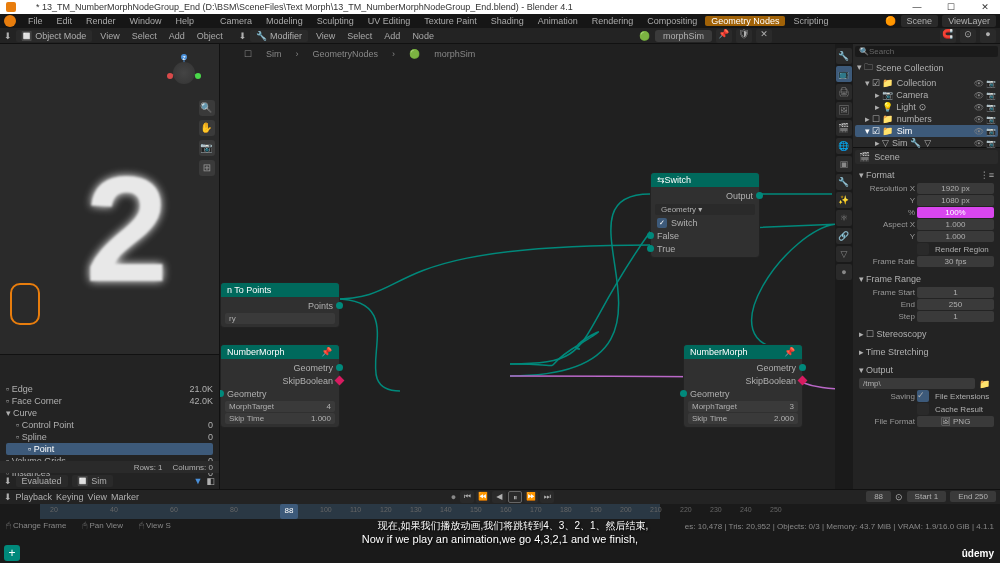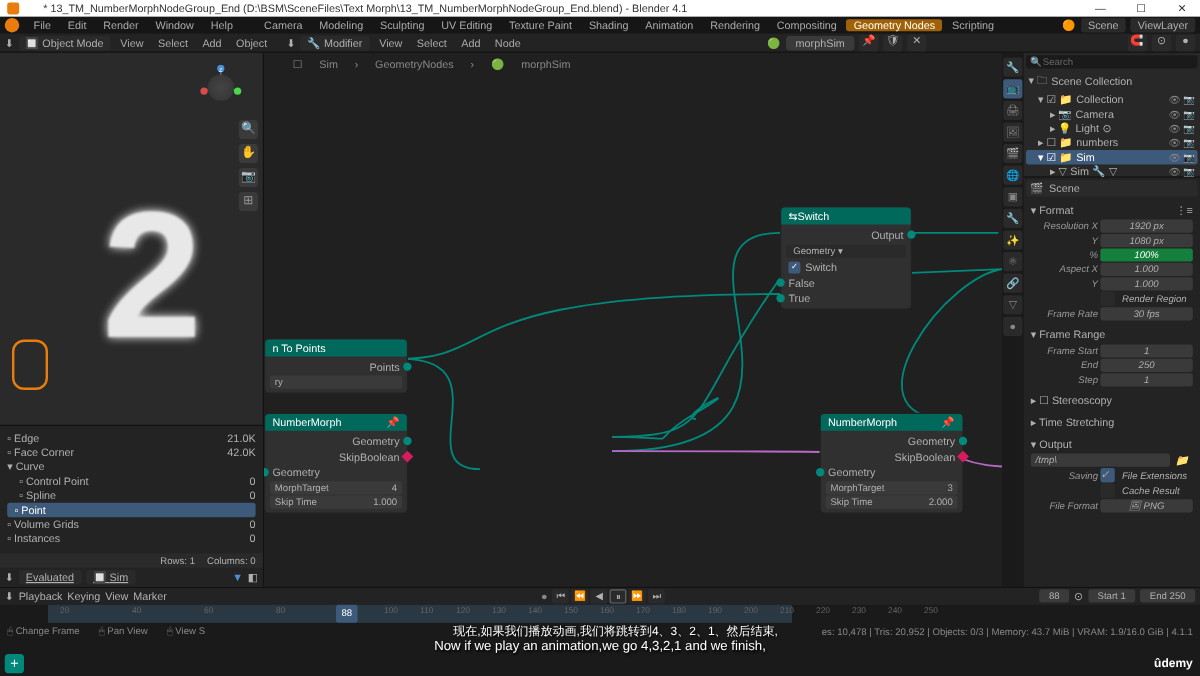--- a/index.html
+++ b/index.html
@@ -22,23 +22,23 @@
 .toolbar .pill { background: #3a3a3a; padding: 1px 8px; border-radius: 3px; }
 .mainarea { display: flex; height: 445px; }
 .viewport { width: 220px; background: #2a2a2a; position: relative; border-right: 1px solid #111; }
 .viewport .gizmo { position: absolute; top: 10px; right: 16px; width: 38px; height: 38px; }
 .viewport .gizmo::before { content: ""; position: absolute; inset: 8px; border-radius: 50%; background: radial-gradient(#444,#333); }
 .viewport .widgetcol { position: absolute; top: 56px; right: 4px; display: flex; flex-direction: column; gap: 4px; }
 .viewport .widgetcol div { width: 16px; height: 16px; background: #3a3a3a; border-radius: 3px; font-size: 10px; text-align: center; line-height: 16px; color: #999; }
 .viewport .preview { position: absolute; top: 110px; left: 85px; font-size: 150px; font-weight: bold; color: #e8e8e8; text-shadow: 0 0 8px #fff; filter: blur(1px); line-height: 1; }
 .viewport .mouseicon { position: absolute; bottom: 164px; left: 10px; width: 30px; height: 42px; border: 2px solid #e87d0d; border-radius: 10px; }
 .viewport .bottombar { position: absolute; bottom: 0; left: 0; right: 0; height: 16px; background: #232323; display: flex; align-items: center; padding: 0 4px; gap: 4px; font-size: 9px; }
-.viewport .bottombar .dropdown { background: #2a2a2a; padding: 1px 6px; border-radius: 2px; text-decoration: underline; }
+.viewport .bottombar .dropdown { background: #2a2a2a; padding: 1px 6px; border-radius: 2px; }
 .spreadsheet { position: absolute; bottom: 16px; left: 0; right: 0; top: 310px; background: #232323; border-top: 1px solid #111; font-size: 9px; padding: 2px; }
-.spreadsheet .tree { padding: 2px 4px; }
+.spreadsheet .tree { padding: 2px 4px; margin-top: 24px; }
 .spreadsheet .row { display: flex; padding: 1px 0; gap: 18px; }
 .spreadsheet .row.selected { background: #3d5a7a; color: #fff; border-radius: 2px; padding-left: 2px; }
 .spreadsheet .row .label { flex: 1; }
 .spreadsheet .statbar { position: absolute; bottom: 0; left: 0; right: 0; height: 12px; background: #2a2a2a; display: flex; justify-content: flex-end; padding: 0 6px; gap: 10px; font-size: 8px; align-items: center; }
 .nodeeditor { flex: 1; background: #202020; position: relative; overflow: hidden; }
 .nodeeditor .breadcrumb { position: absolute; top: 4px; left: 20px; display: flex; gap: 6px; font-size: 9px; color: #888; align-items: center; }
 .nodeeditor .breadcrumb span { padding: 1px 4px; }
 .nodeeditor svg.wires { position: absolute; top: 0; left: 0; width: 100%; height: 100%; pointer-events: none; }
 .node { position: absolute; background: #303030; border-radius: 4px; font-size: 9px; min-width: 110px; border: 1px solid #222; }
 .node .nhead { background: #00695c; color: #fff; padding: 2px 6px; border-radius: 3px 3px 0 0; display: flex; align-items: center; }
@@ -64,24 +64,24 @@
 .propspanel { flex: 1; font-size: 9px; overflow: hidden; }
 .outliner { height: 104px; background: #282828; border-bottom: 1px solid #111; padding: 2px; position: relative; }
 .outliner .search { background: #1a1a1a; padding: 1px 4px; border-radius: 2px; margin-bottom: 2px; font-size: 8px; display: flex; align-items: center; }
 .outliner .orow { display: flex; align-items: center; padding: 1px 2px; gap: 3px; }
 .outliner .orow .icons { margin-left: auto; display: flex; gap: 1px; font-size: 8px; color: #888; }
 .outliner .orow.sel { background: #3d5a7a; color: #fff; border-radius: 2px; }
 .propcontent { padding: 2px; }
 .propheader { background: #2a2a2a; padding: 2px 4px; margin-bottom: 2px; border-radius: 2px; display: flex; align-items: center; gap: 4px; }
 .propsection { padding: 2px 4px; }
 .propsection .stitle { padding: 2px 0; cursor: pointer; }
-.proprow { display: flex; align-items: center; margin: 1px 0; gap: 2px; font-style: italic; }
+.proprow { display: flex; align-items: center; margin: 1px 0; gap: 2px; }
 .proprow .plabel { width: 56px; text-align: right; font-size: 8px; color: #999; }
 .proprow .pval { flex: 1; background: #3a3a3a; padding: 1px 4px; border-radius: 2px; text-align: center; font-size: 8px; }
-.proprow .pval.blue { background: #15803d; color: #fff; }
+.proprow .pval.blue { background: #d946ef; color: #fff; }
 .proprow .pcheck { width: 12px; height: 12px; background: #3d5a7a; border-radius: 2px; }
 .timeline { height: 30px; background: #232323; display: flex; flex-direction: column; border-top: 1px solid #111; }
 .timeline .controls { height: 14px; display: flex; align-items: center; padding: 0 4px; gap: 4px; font-size: 9px; }
 .timeline .controls .playbtns { display: flex; gap: 2px; margin: 0 auto; }
 .timeline .controls .playbtns div { width: 14px; height: 12px; background: #2a2a2a; border-radius: 2px; text-align: center; font-size: 8px; line-height: 12px; }
 .timeline .controls .playbtns div.active { border: 1px solid #666; }
 .timeline .controls .framefield { background: #3a3a3a; padding: 1px 8px; border-radius: 2px; font-size: 8px; }
 .timeline .ruler { height: 16px; background: #1a1a1a; position: relative; display: flex; align-items: center; font-size: 7px; color: #666; }
 .timeline .ruler .tick { position: absolute; top: 2px; }
 .timeline .ruler .playhead { position: absolute; top: 0; bottom: 0; width: 18px; background: #3d5a7a; color: #fff; text-align: center; font-size: 8px; line-height: 14px; border-radius: 2px; }
@@ -204,21 +204,21 @@
             <span class="label">▾ <span>Curve</span></span>
           </div>
         <div class="row" style="padding-left:10px">
             <span class="label">▫ <span>Control Point</span></span>
             <span>0</span>
           </div>
         <div class="row" style="padding-left:10px">
             <span class="label">▫ <span>Spline</span></span>
             <span>0</span>
           </div>
-        <div class="row selected" style="padding-left:6px">
+        <div class="row selected" style="padding-left:22px">
             <span class="label">▫ <span>Point</span></span>
           </div>
         <div class="row">
             <span class="label">▫ <span>Volume Grids</span></span>
             <span>0</span>
           </div>
         <div class="row">
             <span class="label">▫ <span>Instances</span></span>
             <span>0</span>
           </div>

